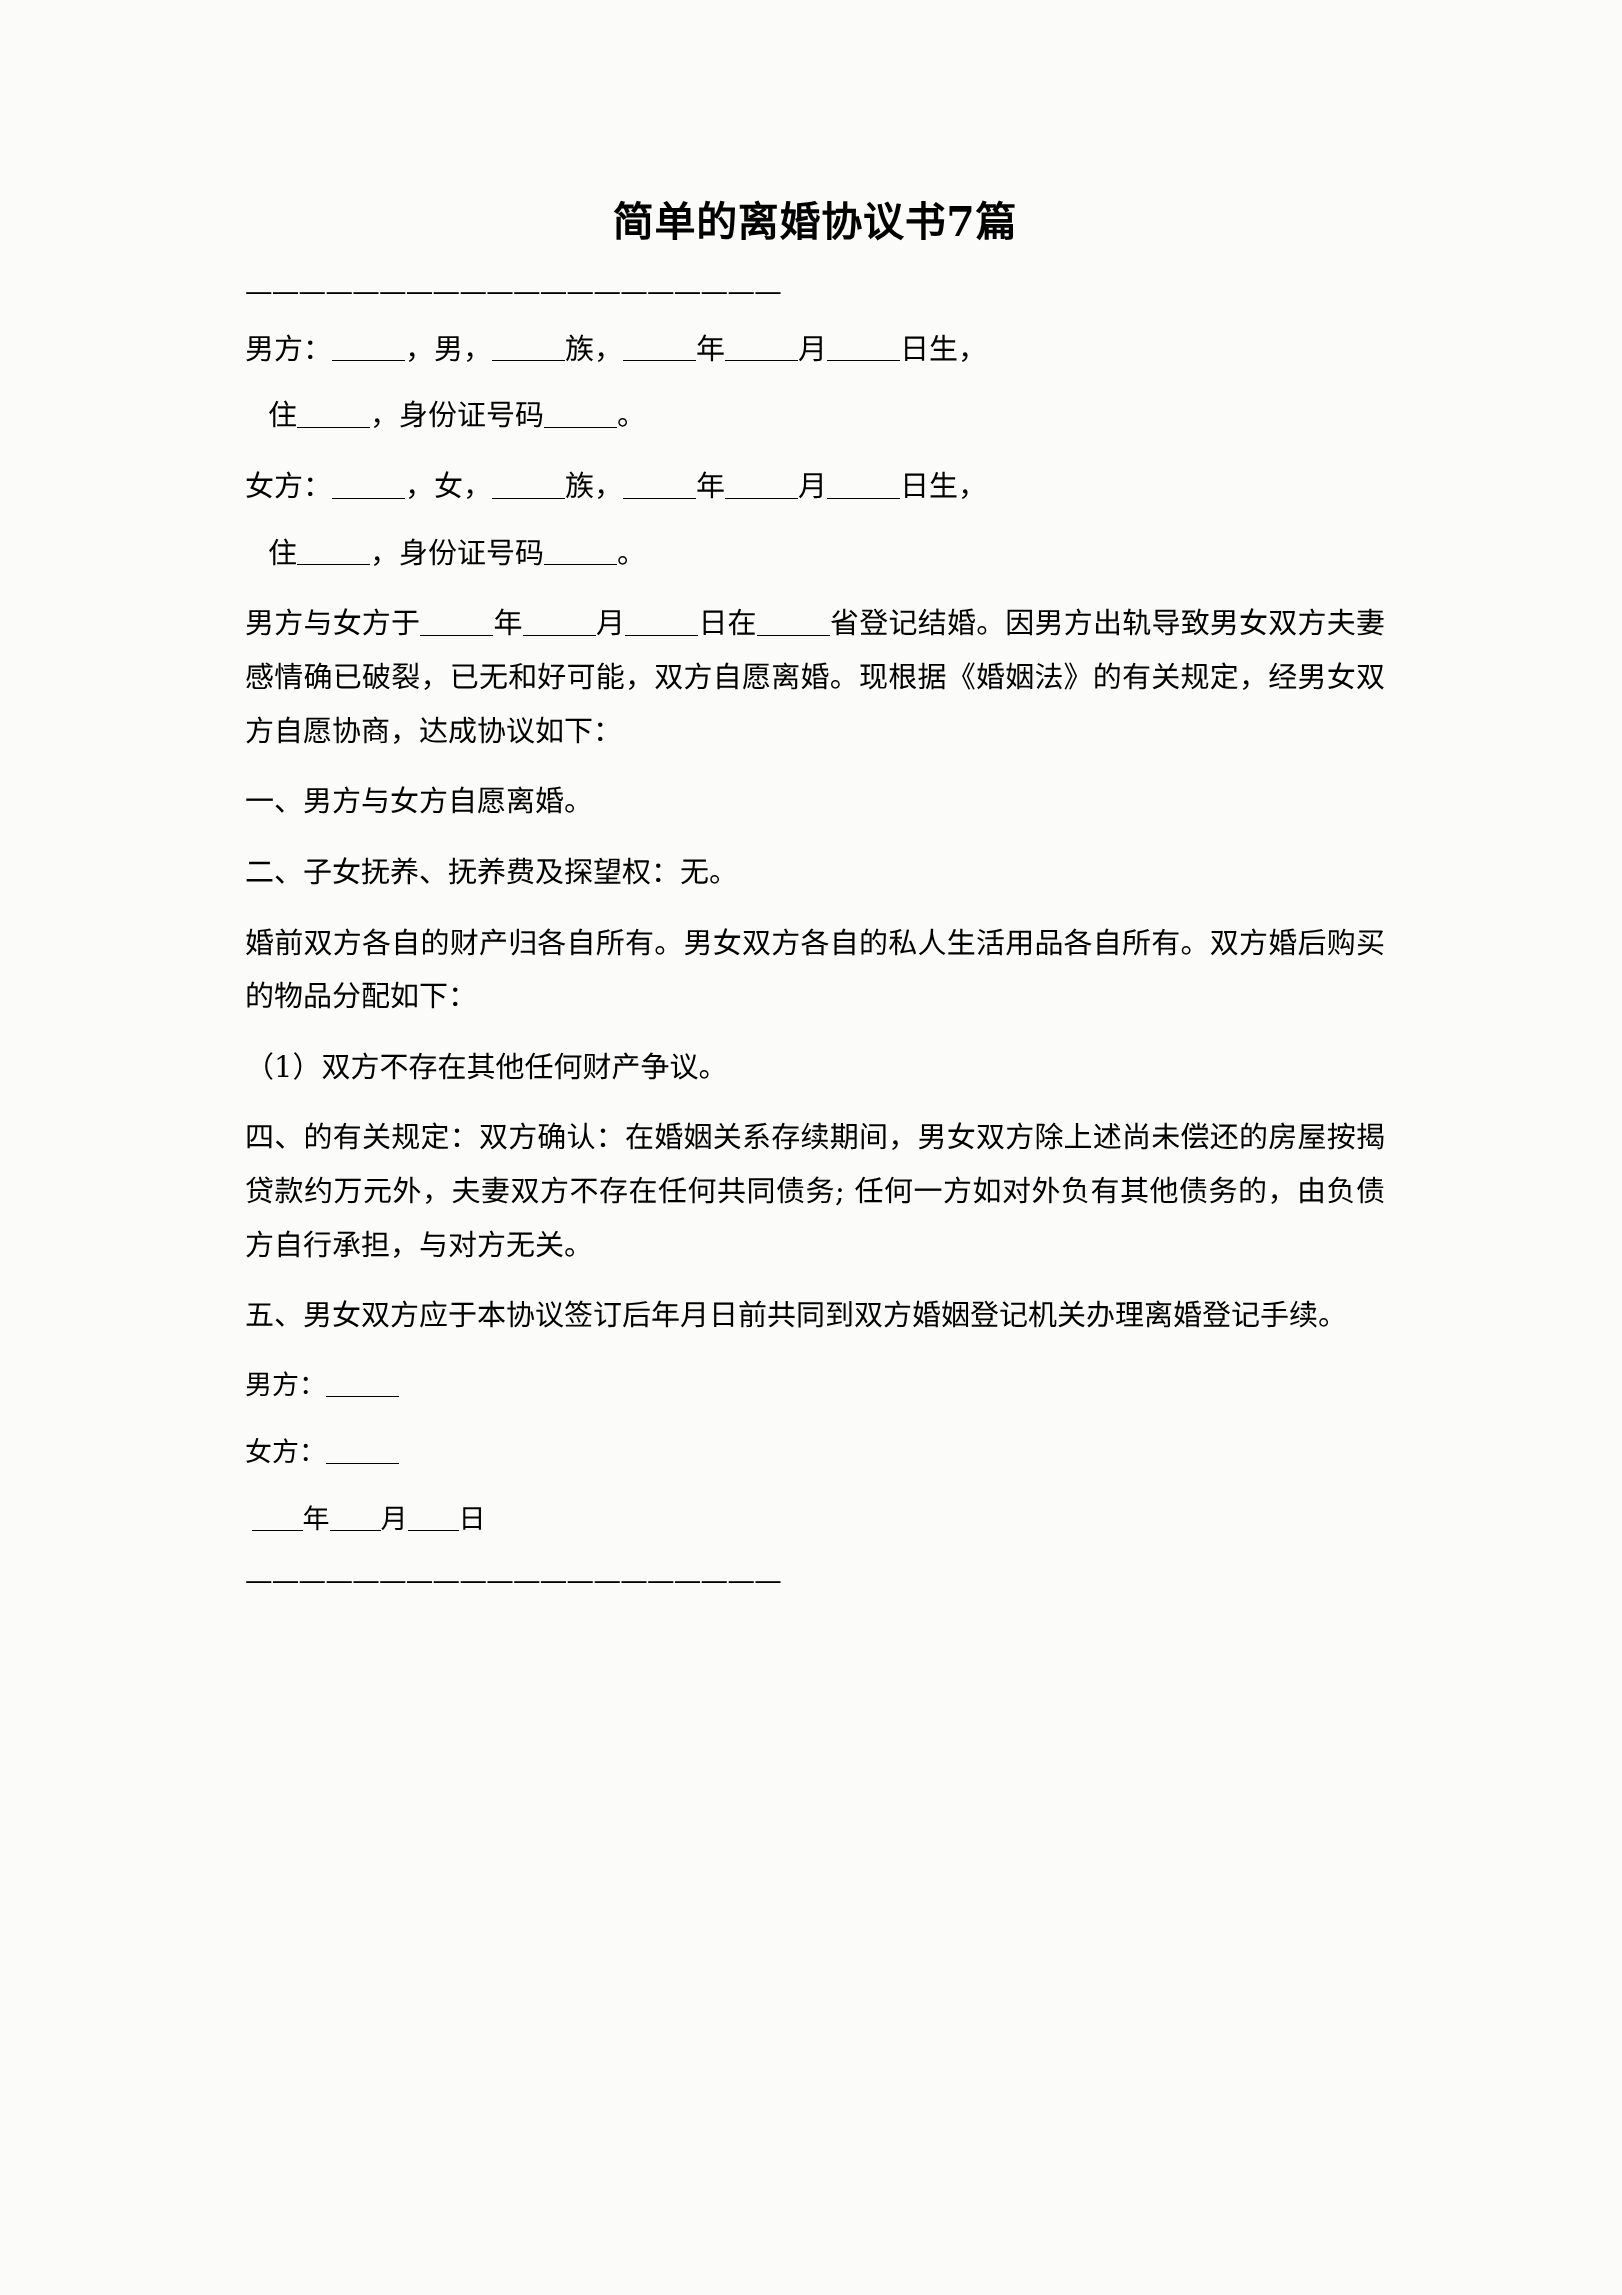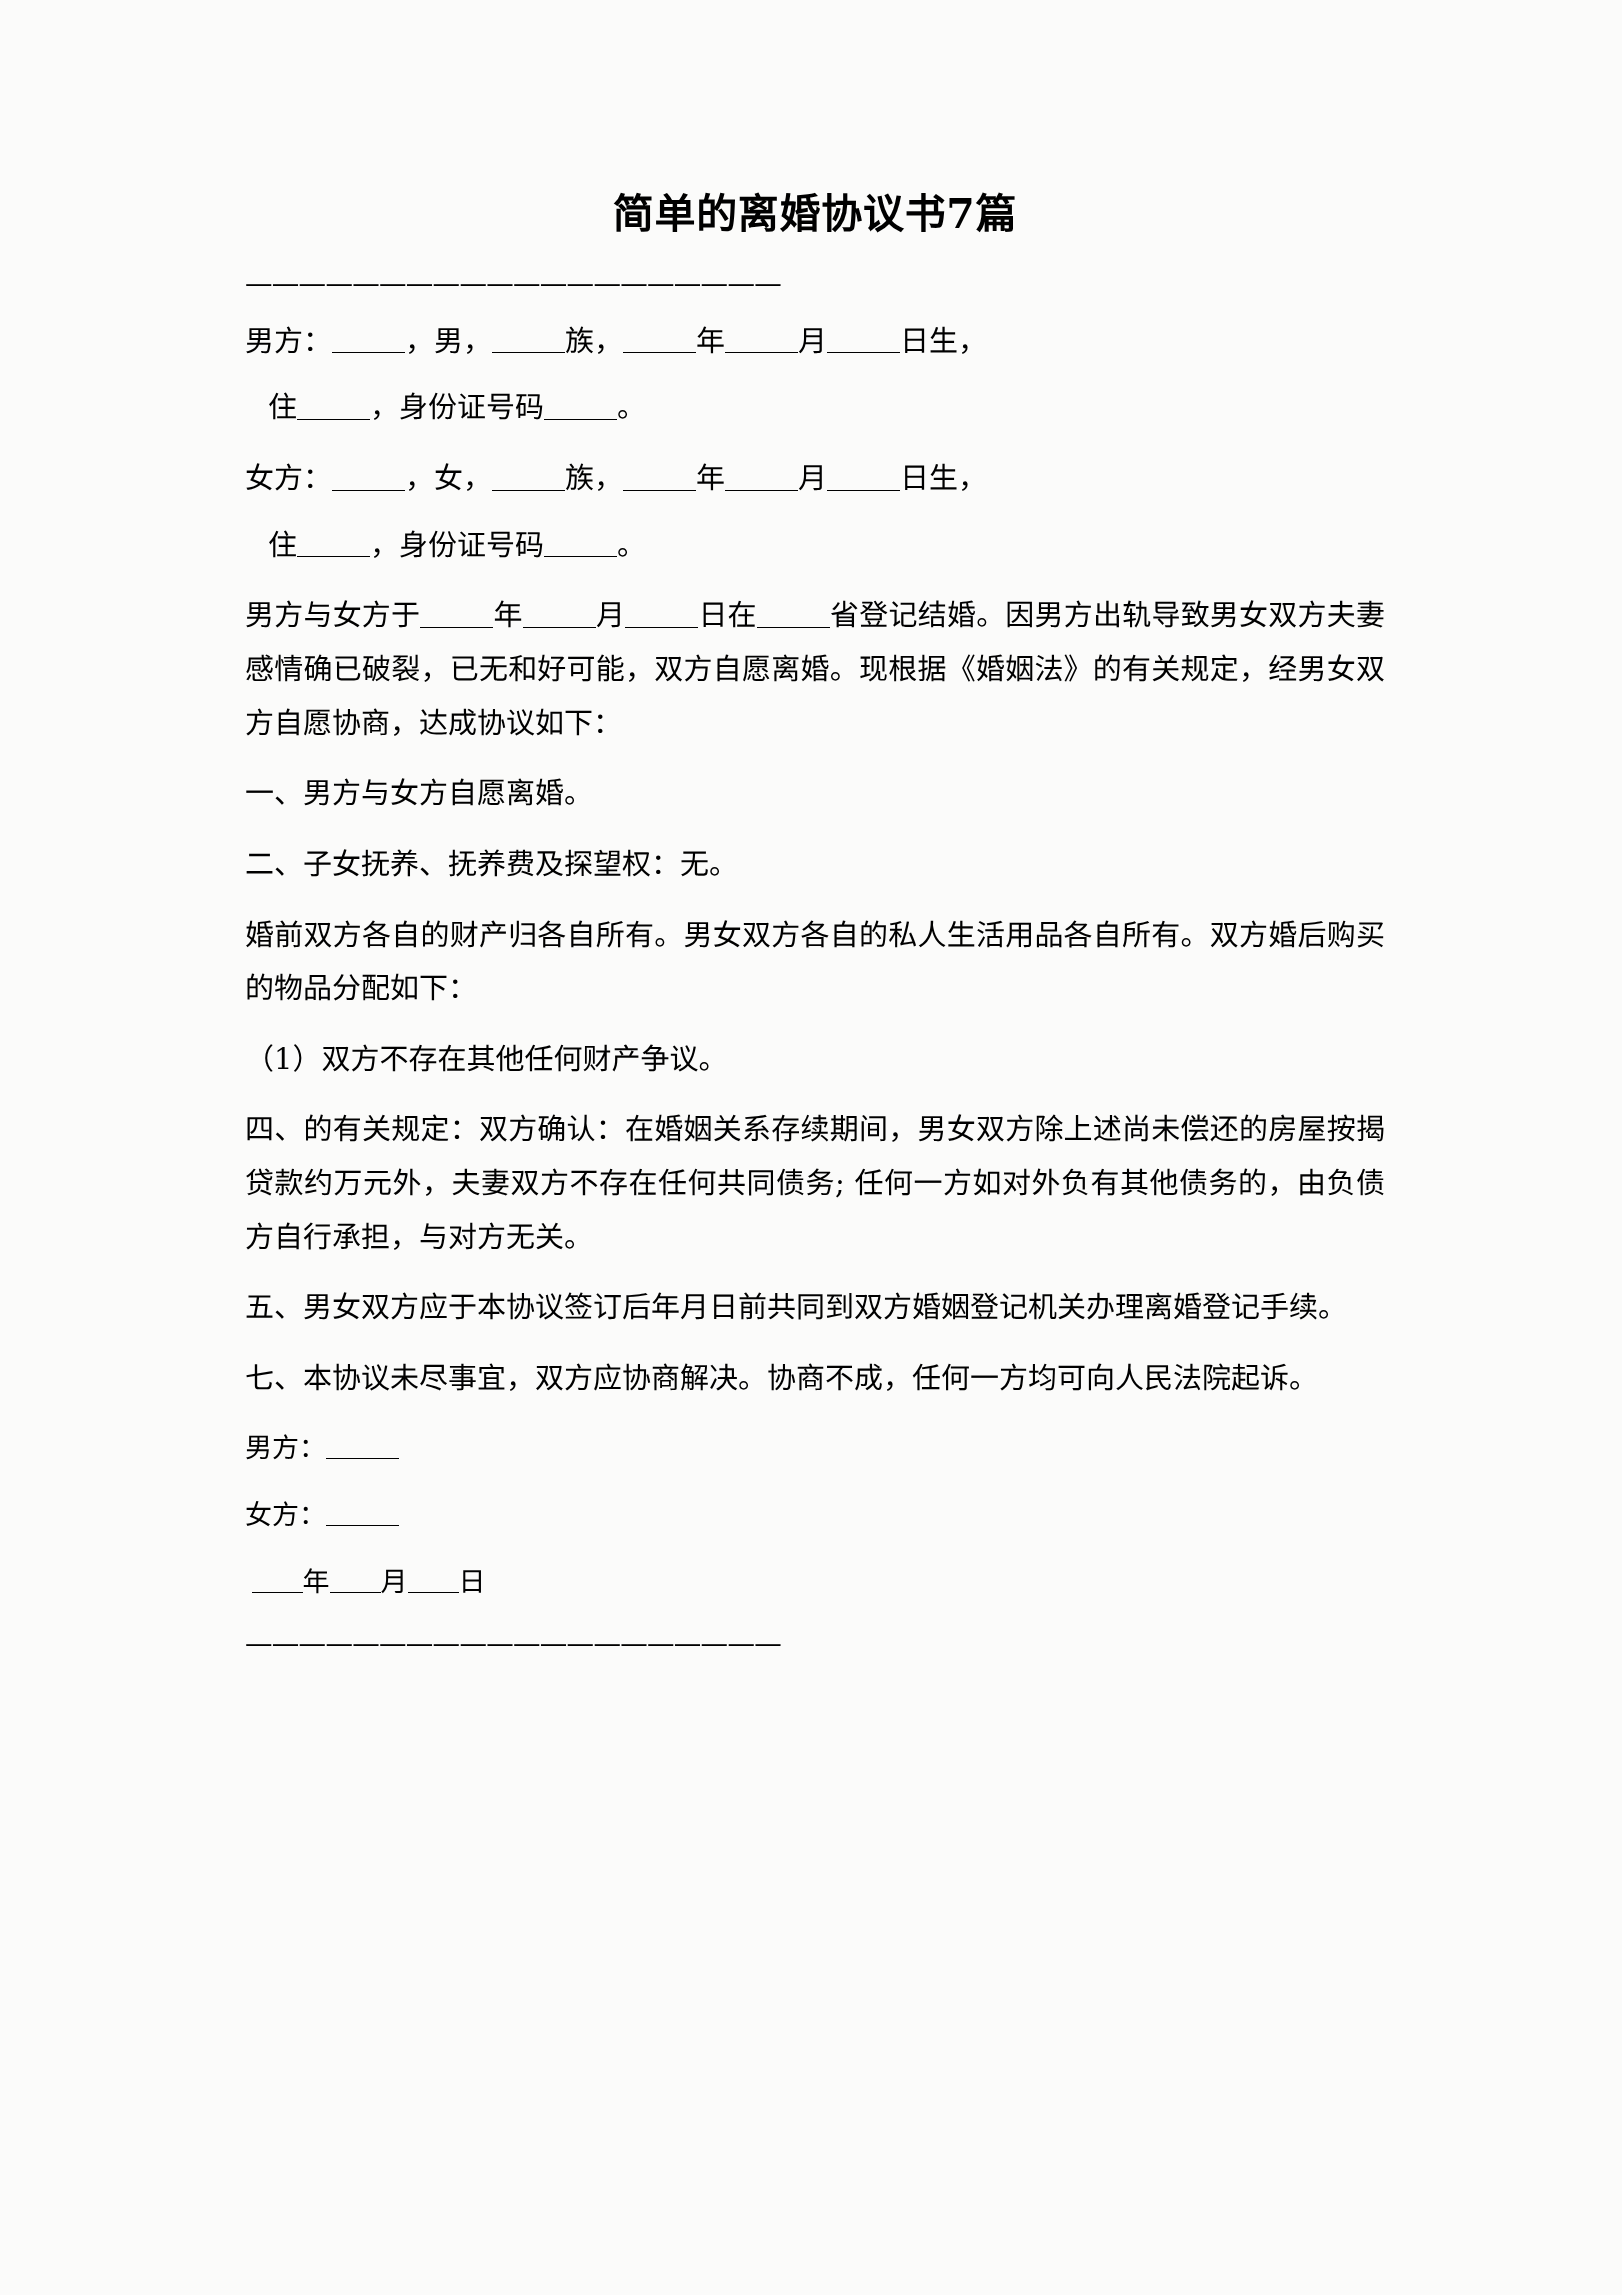--- a/index.html
+++ b/index.html
@@ -20,21 +20,21 @@
     position: relative;
     width: 1623px;
     height: 2295px;
     box-sizing: border-box;
     padding: 0;
   }
 
   .content {
     position: absolute;
     left: 245px;
-    top: 0;
+    top: 8px;
     width: 1140px;   
   }
 
   
   .doc-title {
     margin: 0;
     padding-top: 188px;
     font-size: 41px;
     line-height: 1.30;
     font-weight: bold;
@@ -119,21 +119,20 @@
     </p>
 
     <p class="para">一、男方与女方自愿离婚。</p>
     <p class="para">二、子女抚养、抚养费及探望权：无。</p>
     <p class="para">婚前双方各自的财产归各自所有。男女双方各自的私人生活用品各自所有。双方婚后购买的物品分配如下：</p>
     <p class="para">（1）双方不存在其他任何财产争议。</p>
     <p class="para">四、的有关规定：双方确认：在婚姻关系存续期间，男女双方除上述尚未偿还的房屋按揭贷款约万元外，夫妻双方不存在任何共同债务; 任何一方如对外负有其他债务的，由负债方自行承担，与对方无关。</p>
     <p class="para">五、男女双方应于本协议签订后年月日前共同到双方婚姻登记机关办理离婚登记手续。</p>
 
 
-    <p class="para">七、本协议未尽事宜，双方应协商解决。协商不成，任何一方均可向人民法院起诉。</p>
 
     <p class="sig">
       <span>男方：</span><span class="blank b-md"></span>
     </p>
 
     <p class="sig">
       <span>女方：</span><span class="blank b-md"></span>
     </p>
 
     <p class="sig sig-date">

